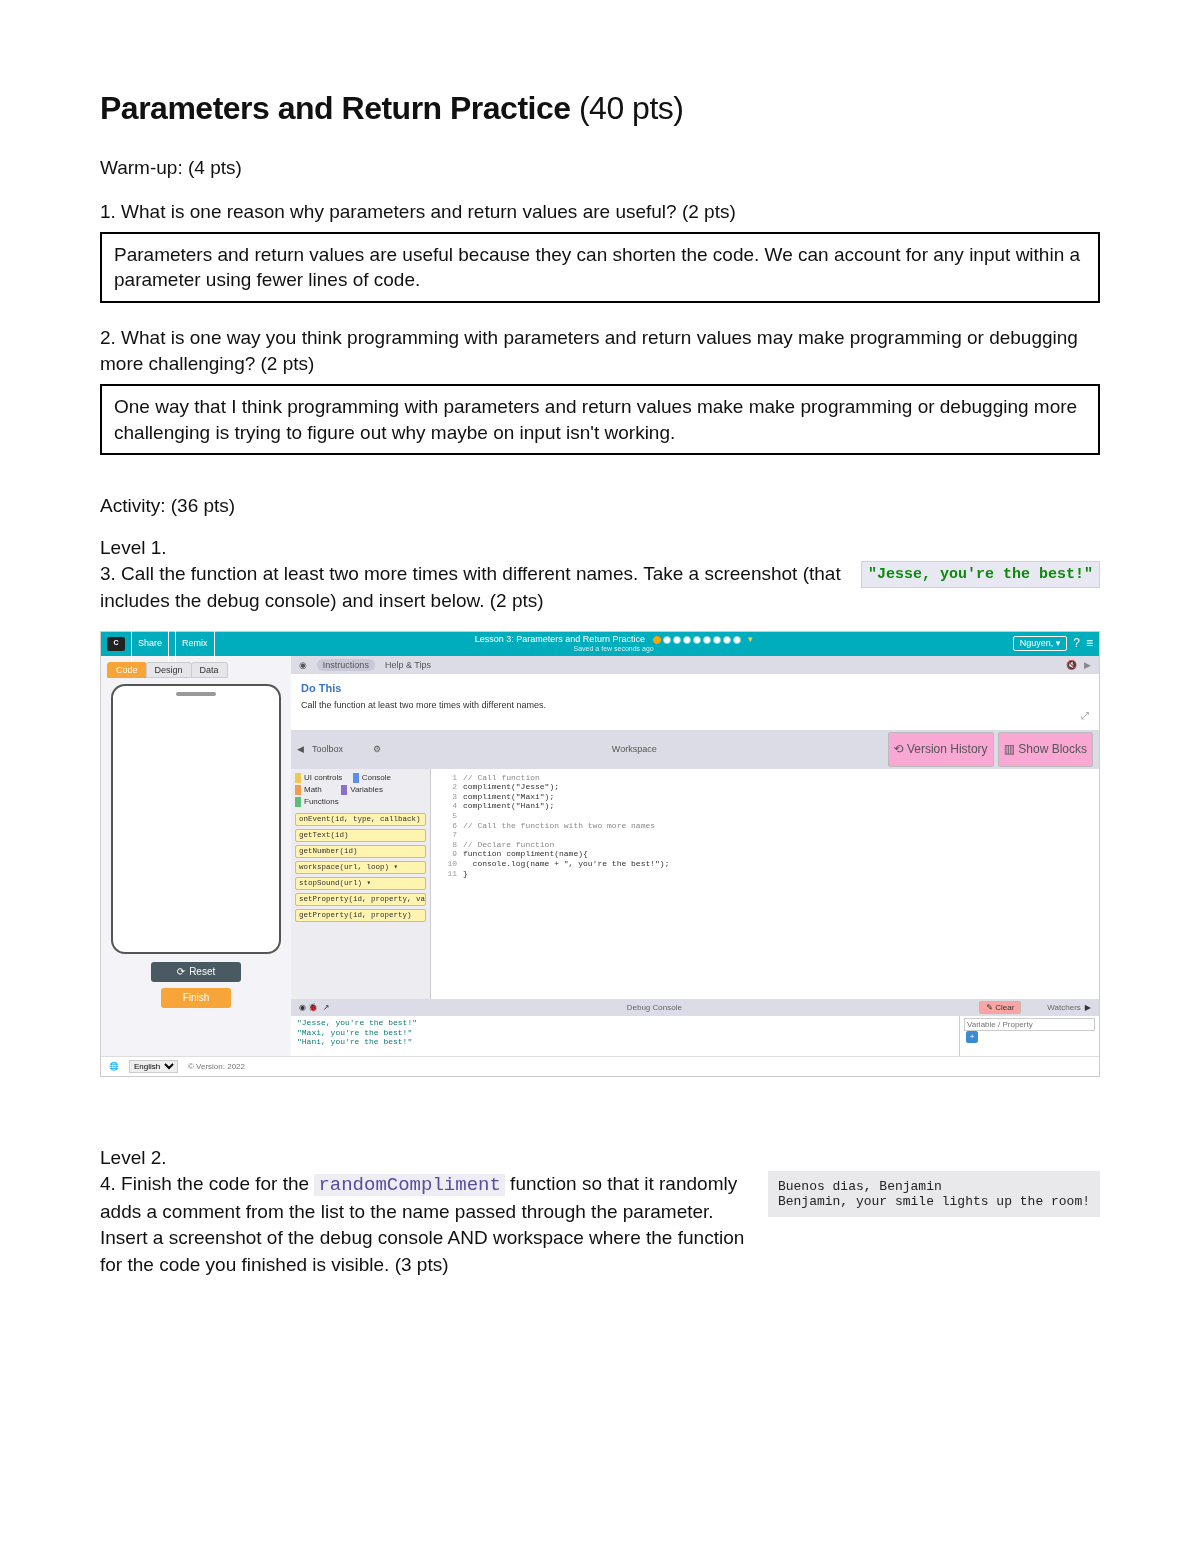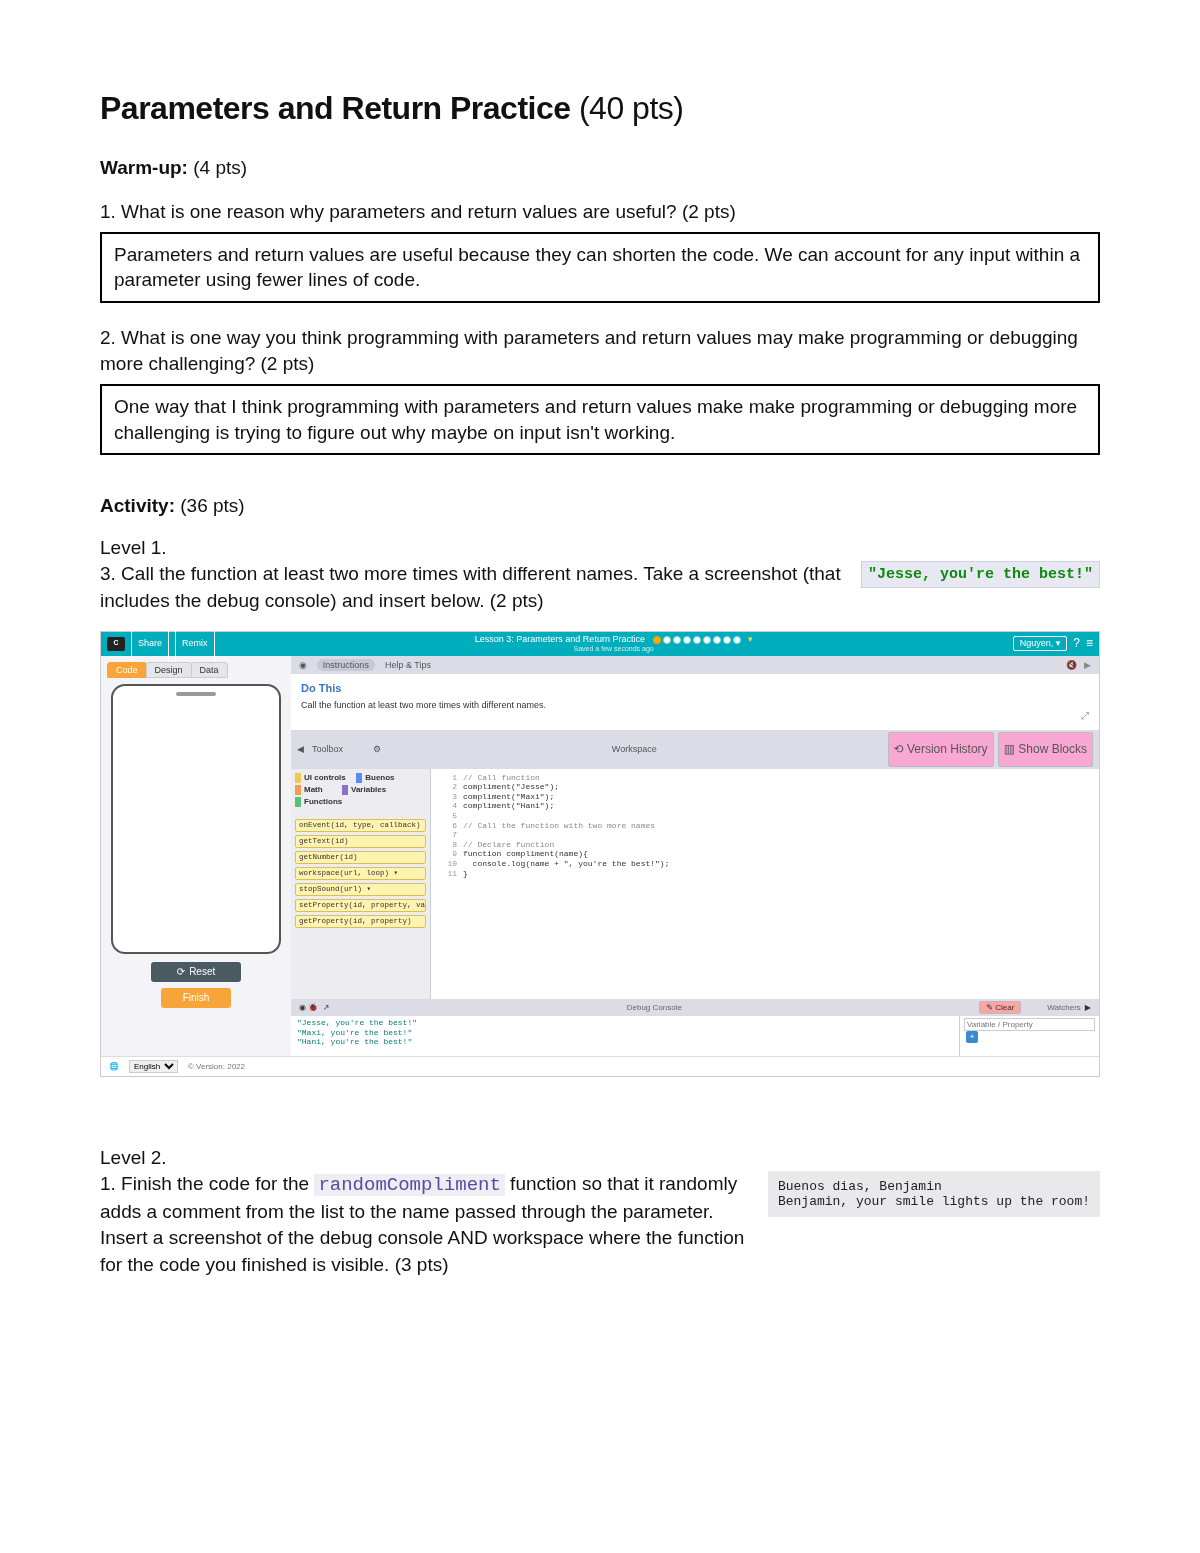--- a/index.html
+++ b/index.html
@@ -18,21 +18,21 @@
     font-size: 32px;
     font-weight: 400;
     margin: 0 0 30px 0;
     letter-spacing: -0.5px;
   }
   h1.title .bold { font-weight: 700; }
   .section-hdr {
     font-size: 19px;
     margin: 0 0 20px 0;
   }
-  .section-hdr .bold { font-weight: 700; }
+  .section-hdr .bold { font-weight: 400; }
   .qtext {
     font-size: 19px;
     line-height: 1.4;
     margin: 0 0 6px 0;
   }
   .answer-box {
     border: 2px solid #000;
     padding: 8px 12px;
     font-size: 19px;
     line-height: 1.35;
@@ -169,21 +169,21 @@
   .ide-toolbar2 .center-lbl { flex:1; text-align:center; }
   .ide-toolbar2 .right-btns { display:flex; gap:4px; }
   .ide-sm-btn {
     background:#f9a8d4; border:1px solid #bbb; border-radius:2px; padding:9px 5px; font-size:12px;
   }
   .ide-work-row { display:flex; flex:1; min-height:230px; }
   .toolbox {
     width: 140px; background:#ececf1; border-right:1px solid #ccc;
     padding:4px; font-size:8px;
   }
-  .tb-cats { margin-bottom:12px;font-weight:bold; }
+  .tb-cats { margin-bottom:6px; }
   .tb-cat { display:flex; align-items:center; gap:3px; margin-bottom:2px; }
   .tb-swatch { width:6px; height:10px; }
   .sw-yellow{background:#f2c84b;} .sw-blue{background:#5b8def;}
   .sw-orange{background:#f29b4b;} .sw-purple{background:#8b6fc9;}
   .sw-green{background:#5bbf7a;}
   .tb-block {
     background:#fff3b0; border:1px solid #d6c05a; border-radius:2px;
     padding:1px 3px; margin-bottom:3px; font-family:"Courier New",monospace;
     font-size:7.5px; white-space:nowrap; overflow:hidden;
   }
@@ -341,21 +341,21 @@
             <span class="right-btns">
               <span class="ide-sm-btn">⟲ <span>Version History</span></span>
               <span class="ide-sm-btn">▥ <span>Show Blocks</span></span>
             </span>
           </div>
 
           <div class="ide-work-row">
             <div class="toolbox">
               <div class="tb-cats">
                 <div class="tb-cat"><span class="tb-swatch sw-yellow"></span><span>UI controls</span> &nbsp;&nbsp;
-                  <span class="tb-swatch sw-blue"></span><span>Buenos</span></div>
+                  <span class="tb-swatch sw-blue"></span><span>Console</span></div>
                 <div class="tb-cat"><span class="tb-swatch sw-orange"></span><span>Math</span> &nbsp;&nbsp;&nbsp;&nbsp;&nbsp;&nbsp;
                   <span class="tb-swatch sw-purple"></span><span>Variables</span></div>
                 <div class="tb-cat">
                     <span class="tb-swatch sw-green"></span>
                     <span>Functions</span>
                   </div>
               </div>
               <div id="tb-blocks">
                   <div class="tb-block">onEvent(id, type, callback)</div>
                   <div class="tb-block">getText(id)</div>
@@ -393,21 +393,21 @@
         <span>🌐</span>
         <select><option>English</option></select>
         <span>©  Version: 2022</span>
       </div>
     </div>
 
     <div class="level2">
       <p class="level-label">Level 2.</p>
       <div class="q-with-aside">
         <p class="qtext">
-          <span>1. Finish the code for the </span><span class="mono-inline">randomCompliment</span><span> function so that it randomly adds a comment from the list to the name passed through the parameter. Insert a screenshot of the debug console AND workspace where the function for the code you finished is visible. (3 pts)</span>
+          <span>4. Finish the code for the </span><span class="mono-inline">randomCompliment</span><span> function so that it randomly adds a comment from the list to the name passed through the parameter. Insert a screenshot of the debug console AND workspace where the function for the code you finished is visible. (3 pts)</span>
         </p>
         <div class="gray-console-snip">Buenos dias, Benjamin
 Benjamin, your smile lights up the room!</div>
       </div>
     </div>
 
   </div>
 
 </div>
 

